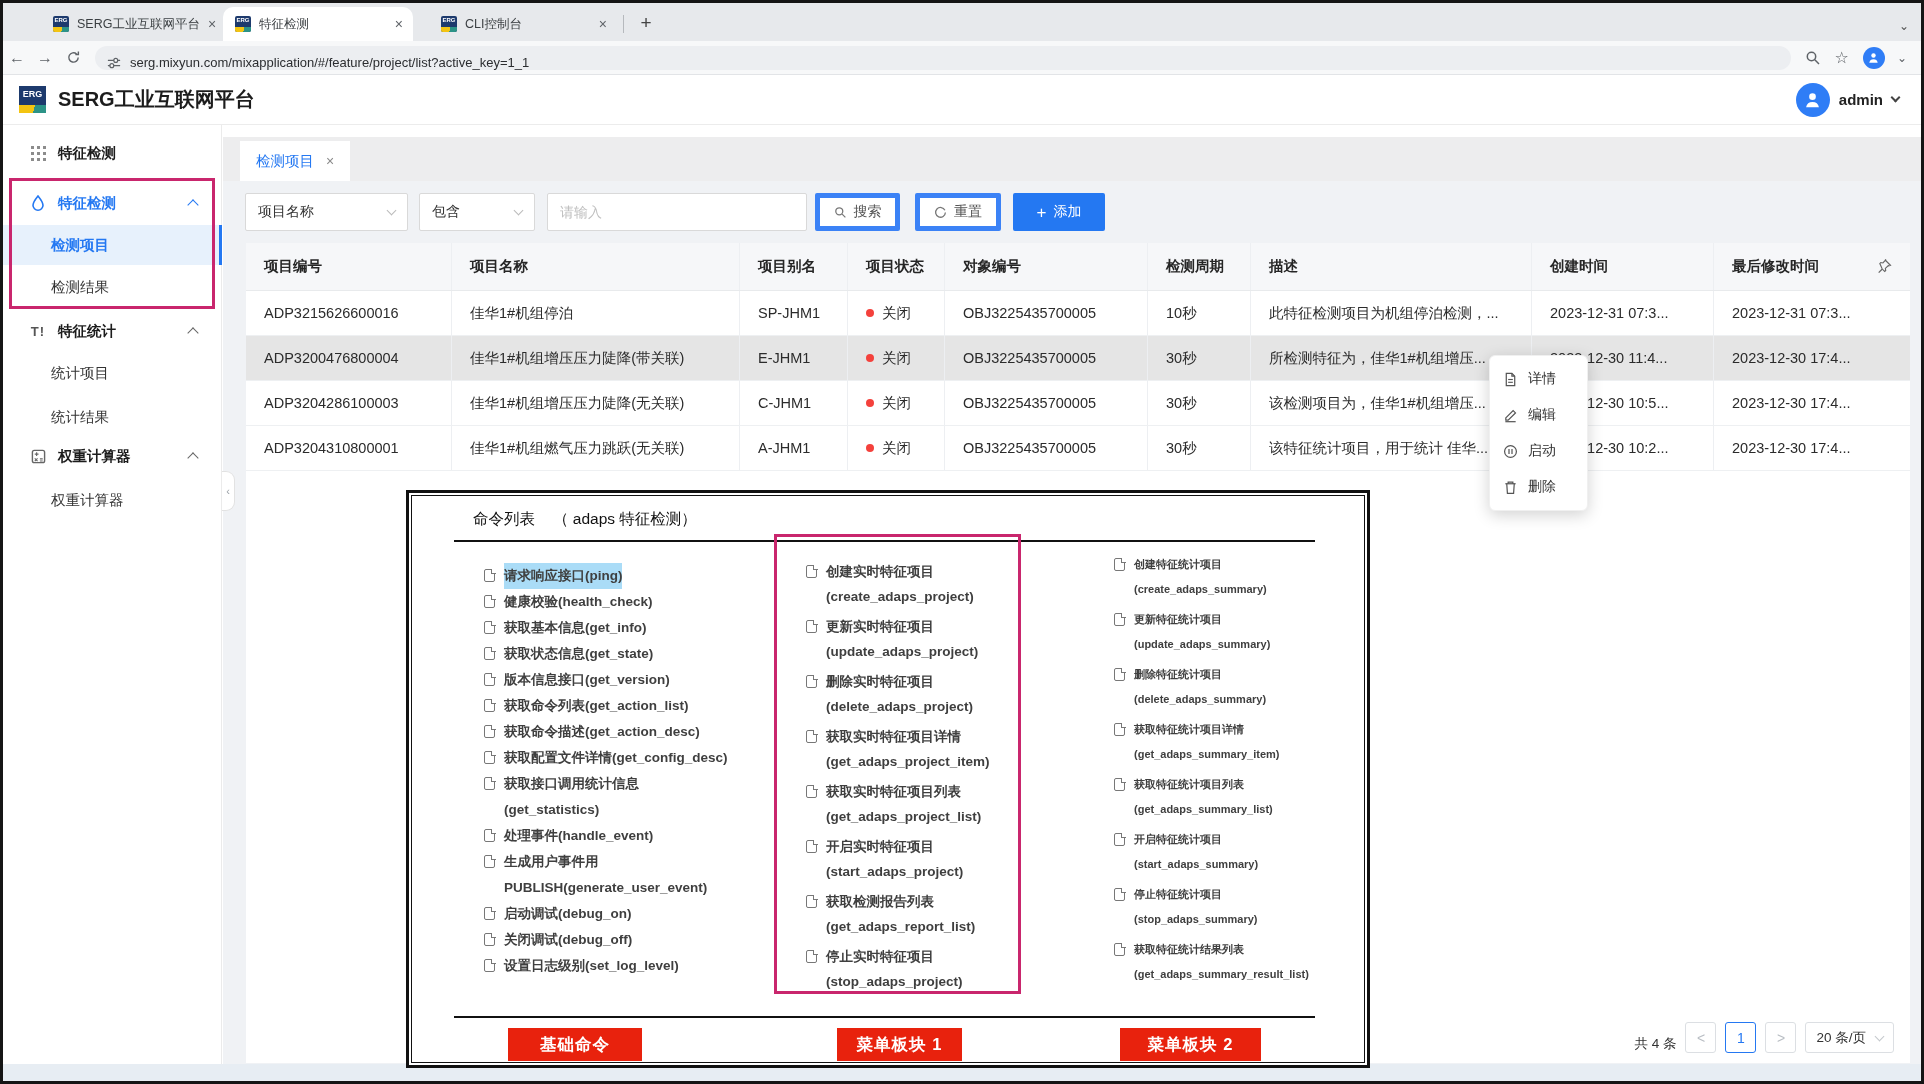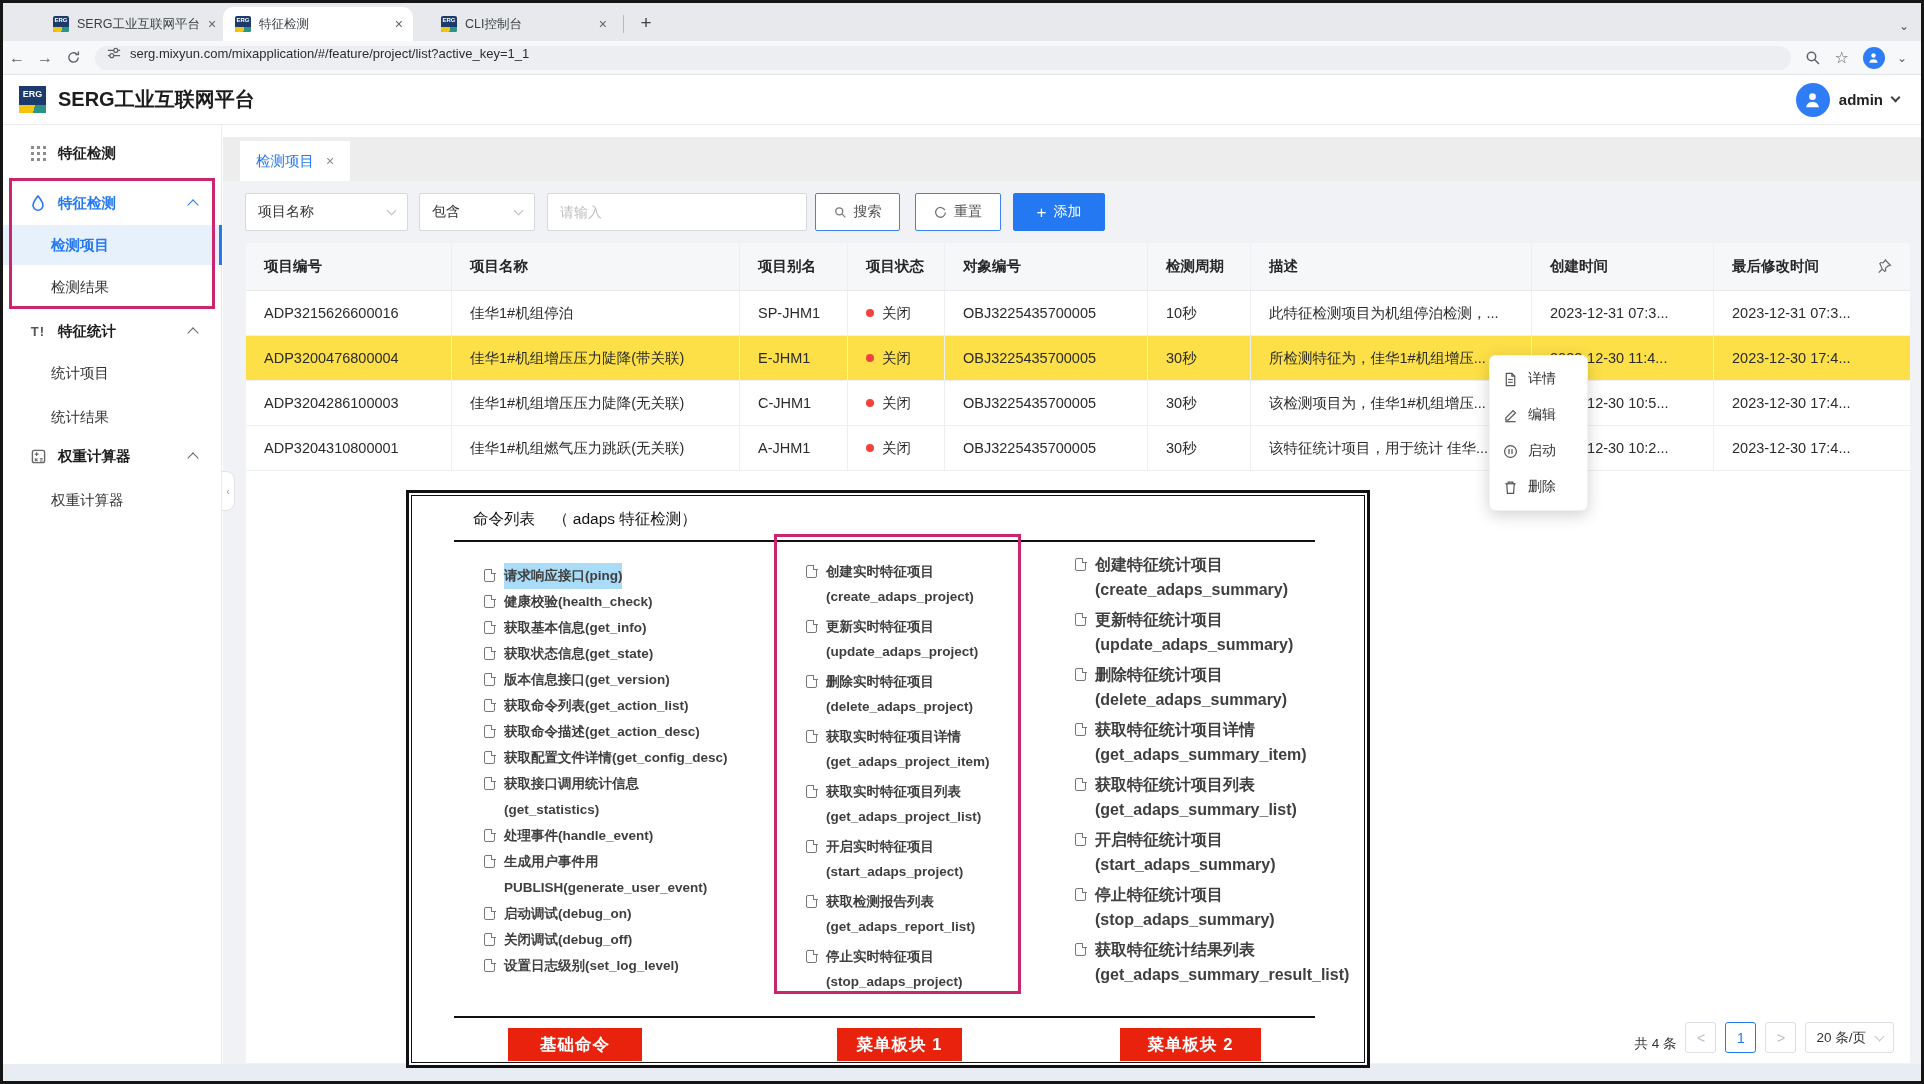--- a/index.html
+++ b/index.html
@@ -14,21 +14,21 @@
   .btab.active{background:#fff;border-radius:10px 10px 0 0}
   .fav{width:16px;height:16px;position:relative;background:#1d3a6d;border-radius:2px;flex:none;overflow:hidden}
   .fav::before{content:'ERG';position:absolute;top:1px;left:0;right:0;text-align:center;font-size:6px;font-weight:bold;color:#fff;letter-spacing:0}
   .fav::after{content:'';position:absolute;left:0;right:0;bottom:0;height:5px;background:linear-gradient(105deg,#f3c412 55%,#2c9387 55%)}
   .tabsep{width:1px;height:18px;background:#b6b9bd;margin:0 6px 8px 6px}
   .newtab{font-size:19px;color:#444;margin:0 0 7px 4px;width:24px;text-align:center}
   .strip-caret{position:absolute;right:12px;bottom:8px;color:#555;font-size:12px}
 
   .urlrow{position:absolute;left:0;top:38px;right:0;height:34px;background:#f7f8f9;border-bottom:1px solid #e2e4e7;display:flex;align-items:center}
   .navbtn{width:28px;text-align:center;color:#5f6368;font-size:16px}
-  .urlpill{flex:1;height:24px;margin:0 14px 0 8px;background:#eceef1;border-radius:13px;display:flex;align-items:flex-start;padding:0 12px;gap:9px}
+  .urlpill{flex:1;height:24px;margin:0 14px 0 8px;background:#eceef1;border-radius:13px;display:flex;align-items:flex-end;padding:0 12px;gap:9px}
   .urltext{font-size:13px;color:#2b2d30}
   .uricon{display:flex;align-items:center;margin-right:14px;color:#5f6368}
   .badge{width:22px;height:22px;border-radius:50%;background:#2f7df6;display:flex;align-items:center;justify-content:center;margin-right:12px}
 
   
   .appheader{position:absolute;left:0;top:72px;right:0;height:50px;background:#fff;border-bottom:1px solid #ececec;display:flex;align-items:center}
   .biglogo{width:27px;height:27px;position:relative;background:#1d3a6d;margin-left:16px;flex:none;overflow:hidden}
   .biglogo::before{content:'ERG';position:absolute;top:3px;left:0;right:0;text-align:center;font-size:9px;font-weight:bold;color:#fff}
   .biglogo::after{content:'';position:absolute;left:0;right:0;bottom:0;height:8px;background:linear-gradient(105deg,#f3c412 55%,#2c9387 55%)}
   .apptitle{font-size:20px;font-weight:bold;color:#1c1c1c;margin-left:12px}
@@ -57,30 +57,30 @@
   .ptabs{position:absolute;left:0;top:0;right:0;height:56px;background:#fff}
   .ptabs .strip{position:absolute;left:0;right:0;bottom:0;height:44px;background:#ededee}
   .ptab{position:absolute;left:17px;bottom:0;height:40px;background:#fff;padding:0 16px;display:flex;align-items:center;gap:12px;color:#2478f2;font-size:14.5px}
   .ptab .x{color:#8a8a8a;font-size:14px}
 
   .filters{position:absolute;left:22px;top:68px;height:38px;display:flex;align-items:center}
   .fsel{height:38px;background:#fff;border:1px solid #d9d9d9;border-radius:2px;display:flex;align-items:center;padding:0 12px;font-size:14px;color:#333}
   .fsel .fc{margin-left:auto;width:7px;height:7px;border-left:1.4px solid #bbb;border-bottom:1.4px solid #bbb;transform:rotate(-45deg);margin-top:-3px}
   .finput{height:38px;background:#fff;border:1px solid #d9d9d9;border-radius:2px;padding:0 12px;font-size:14px;color:#333;font-family:inherit}
   .finput::placeholder{color:#bfbfbf}
-  .fbtn{height:38px;background:#fff;border:1px solid #3b82f6;border-radius:2px;display:flex;align-items:center;justify-content:center;gap:7px;font-size:14px;color:#555}
+  .fbtn{height:38px;background:#fff;border:5px solid #3b82f6;border-radius:2px;display:flex;align-items:center;justify-content:center;gap:7px;font-size:14px;color:#555}
   .fbtn.primary{background:#2478f2;border-color:#2478f2;color:#fff}
 
   .card{position:absolute;left:23px;top:118px;width:1664px;bottom:1px;background:#fff}
   .thead{display:flex;height:48px;background:#f6f7f9;border-bottom:1px solid #e8eaec;align-items:center;font-weight:bold;color:#262626}
   .tc{height:100%;display:flex;align-items:center;padding-left:18px;font-size:14.5px;border-right:1px solid #edeff2;overflow:hidden;white-space:nowrap}
   .tc:last-child{border-right:none}
   .c1{width:206px}.c2{width:288px}.c3{width:108px}.c4{width:97px}.c5{width:203px}.c6{width:103px}.c7{width:281px}.c8{width:182px}.c9{width:192px}
   .trow{display:flex;height:45px;border-bottom:1px solid #eef0f2;color:#2b2b2b}
-  .trow.selected{background:#fde047}
+  .trow.selected{background:#e5e5e5}
   .dot{width:8px;height:8px;border-radius:50%;background:#f4413c;margin-right:8px;flex:none}
   .pin{margin-left:auto;margin-right:14px;display:flex}
 
   
   .pager{position:absolute;right:16px;bottom:10px;display:flex;align-items:flex-end;gap:9px;font-size:13.5px;color:#333}
   .pbox{width:31px;height:31px;border:1px solid #dcdfe3;border-radius:3px;background:#fff;display:flex;align-items:center;justify-content:center;color:#b9bec4;font-size:14px}
   .pbox.cur{border-color:#2478f2;color:#2478f2}
   .psize{height:31px;border:1px solid #dcdfe3;border-radius:3px;background:#fff;display:flex;align-items:center;padding:0 10px;gap:10px;color:#333}
   .psize .fc{width:7px;height:7px;border-left:1.4px solid #c4c8cc;border-bottom:1.4px solid #c4c8cc;transform:rotate(-45deg);margin-top:-3px}
 
@@ -91,21 +91,21 @@
   .phr{position:absolute;left:45px;right:52px;height:2px;background:#111}
   .pcol{position:absolute}
   .cmd{display:flex;gap:9px;align-items:flex-start}
   .doc{width:11px;height:13px;border:1.5px solid #777;border-radius:2px;position:relative;flex:none;margin-top:6px}
   .doc::after{content:'';position:absolute;top:-1.5px;right:-1.5px;width:4px;height:4px;background:#fff;border-left:1.5px solid #777;border-bottom:1.5px solid #777}
   .ct{display:flex;flex-direction:column;font-weight:600;color:#3f3f3f}
   .l2:empty{display:none}
   .pcol1{left:75px;top:70px;width:305px;font-size:13.5px}
   .pcol1 .l1,.pcol1 .l2{line-height:26px}
   .pcol2{left:397px;top:66px;width:245px;font-size:13.5px}
-  .pcol3{left:666px;top:59px;width:272px;font-size:16px}
+  .pcol3{left:705px;top:59px;width:272px;font-size:11px}
   .pcol2 .l1,.pcol2 .l2,.pcol3 .l1,.pcol3 .l2{line-height:25px}
   .pcol2 .cmd,.pcol3 .cmd{margin-bottom:5px}
   .hl{background:#aadcf7}
   .annot-cmd{position:absolute;left:365px;top:41px;width:247px;height:460px;border:3px solid #c9266d;pointer-events:none;z-index:3}
   .rbtn{position:absolute;top:535px;height:33px;background:#e8220d;color:#fff;font-weight:bold;font-size:16.5px;display:flex;align-items:center;justify-content:center;letter-spacing:1px}
   .rb1{left:99px;width:134px}.rb2{left:428px;width:125px}.rb3{left:711px;width:141px}
 
   
   .ctxmenu{position:absolute;left:1486px;top:352px;width:99px;background:#fff;border-radius:6px;box-shadow:0 4px 16px rgba(0,0,0,.18);border:1px solid #f0f0f0;padding:5px 0;z-index:30}
   .mi{height:36px;display:flex;align-items:center;gap:10px;padding:0 13px;font-size:14px;color:#333}

